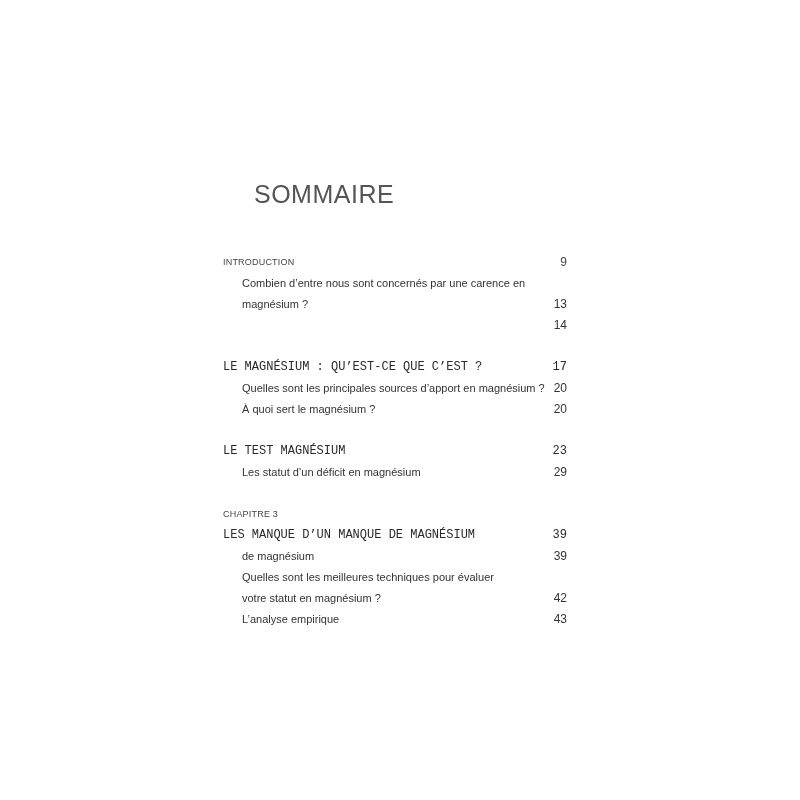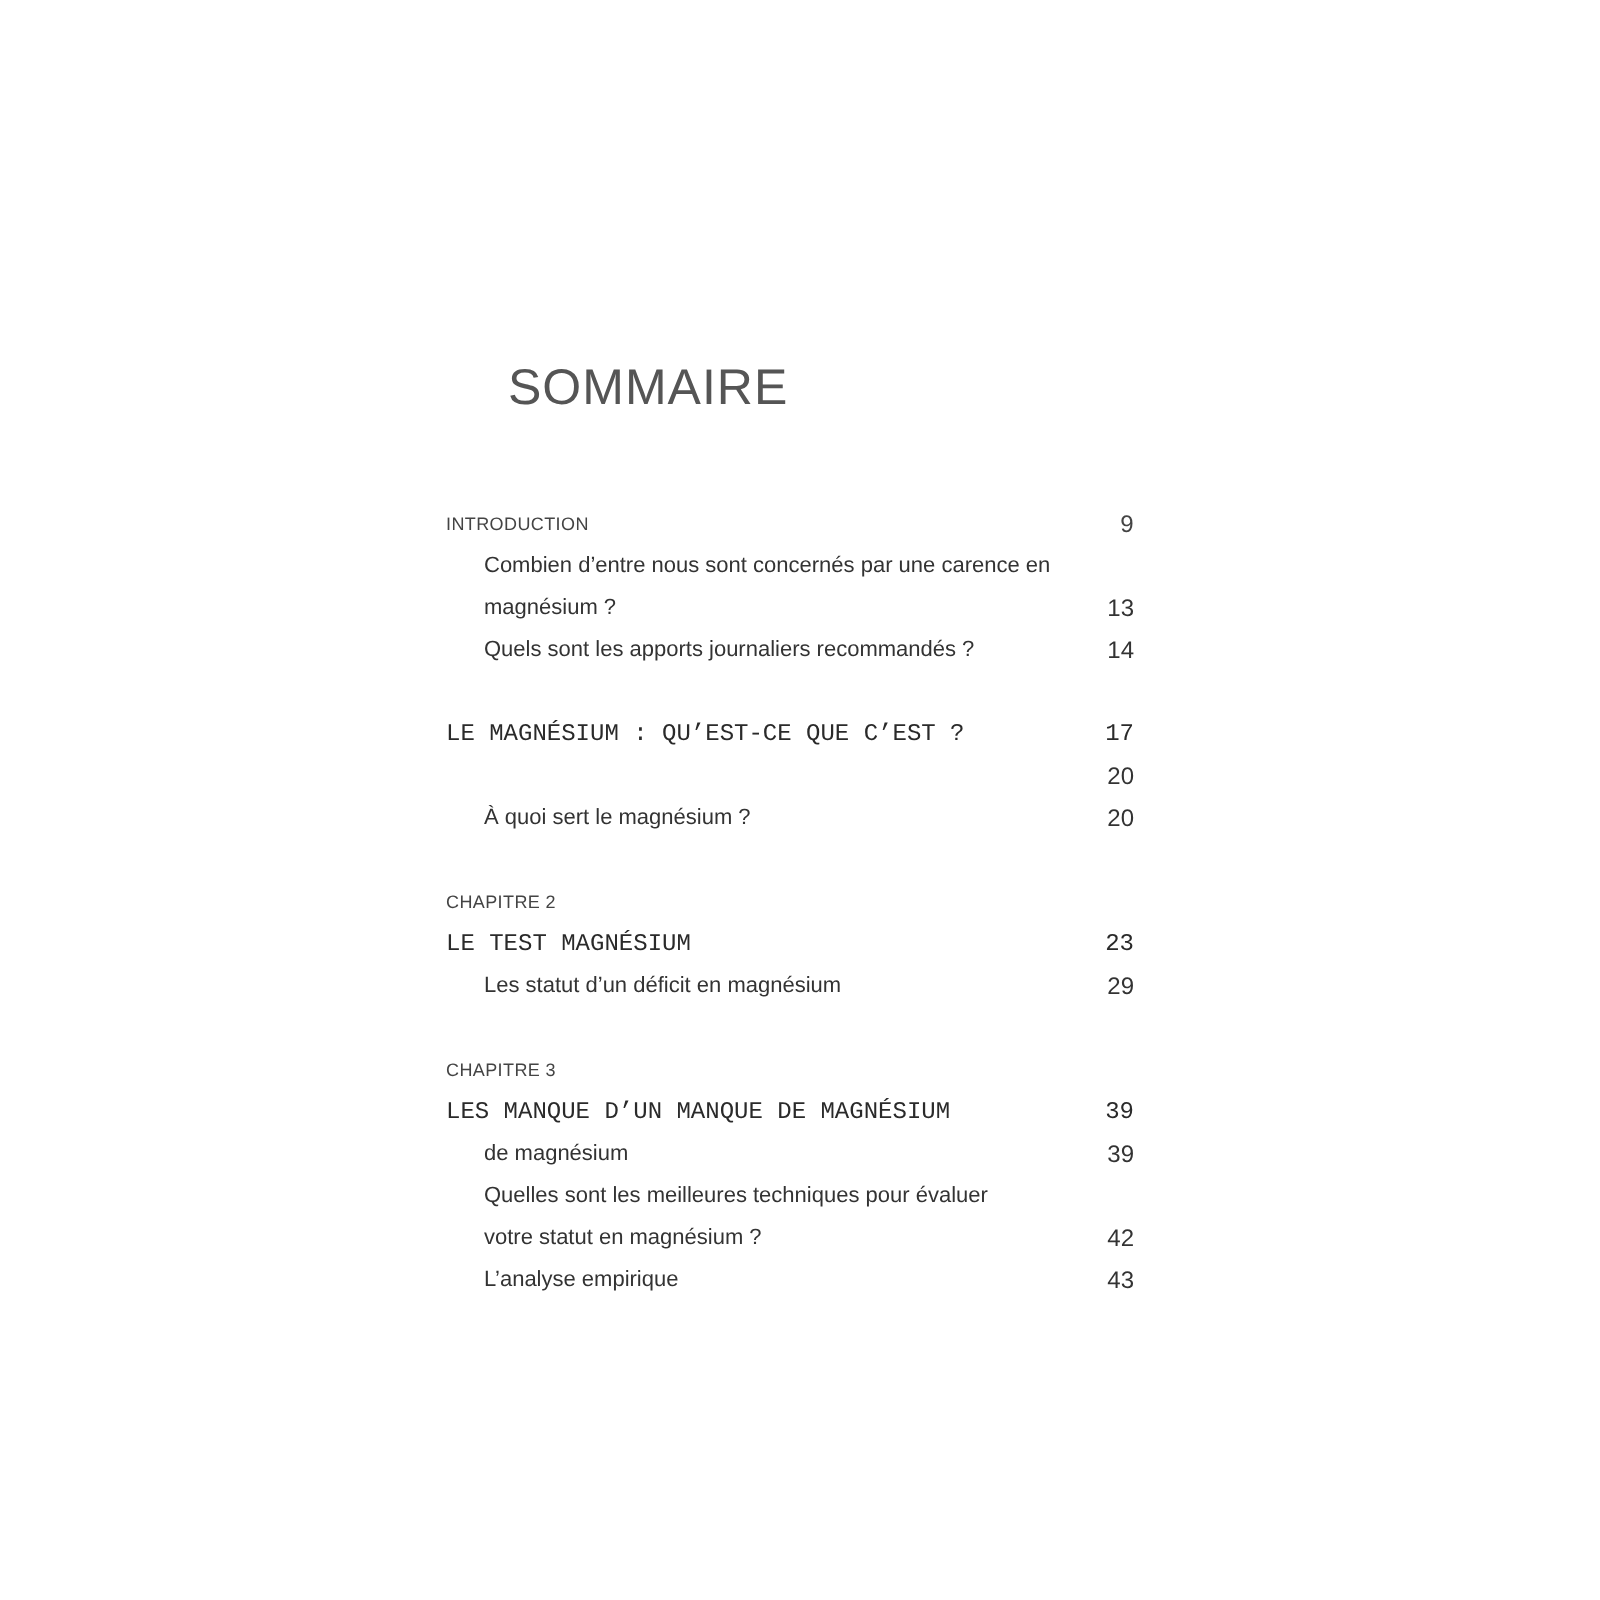--- a/index.html
+++ b/index.html
@@ -29,41 +29,40 @@
       <span class="num">9</span>
     </div>
     <div class="row sub">
       <span>Combien d’entre nous sont concernés par une carence en</span>
     </div>
     <div class="row sub">
       <span>magnésium ?</span>
       <span class="num">13</span>
     </div>
     <div class="row sub">
-      <span>Quels sont les apports journaliers recommandés ?</span>
       <span class="num">14</span>
     </div>
 
     <div class="gap"></div>
 
     <div class="row chapter-title">
       <span>LE MAGNÉSIUM : QU’EST-CE QUE C’EST ?</span>
       <span class="num">17</span>
     </div>
     <div class="row sub">
+      <span>Quelles sont les principales sources d’apport en magnésium ?</span>
       <span class="num">20</span>
     </div>
     <div class="row sub">
       <span>À quoi sert le magnésium ?</span>
       <span class="num">20</span>
     </div>
 
     <div class="gap"></div>
 
-    <div class="row label">CHAPITRE 2</div>
     <div class="row chapter-title">
       <span>LE TEST MAGNÉSIUM</span>
       <span class="num">23</span>
     </div>
     <div class="row sub">
       <span>Les statut d’un déficit en magnésium</span>
       <span class="num">29</span>
     </div>
 
     <div class="gap"></div>

